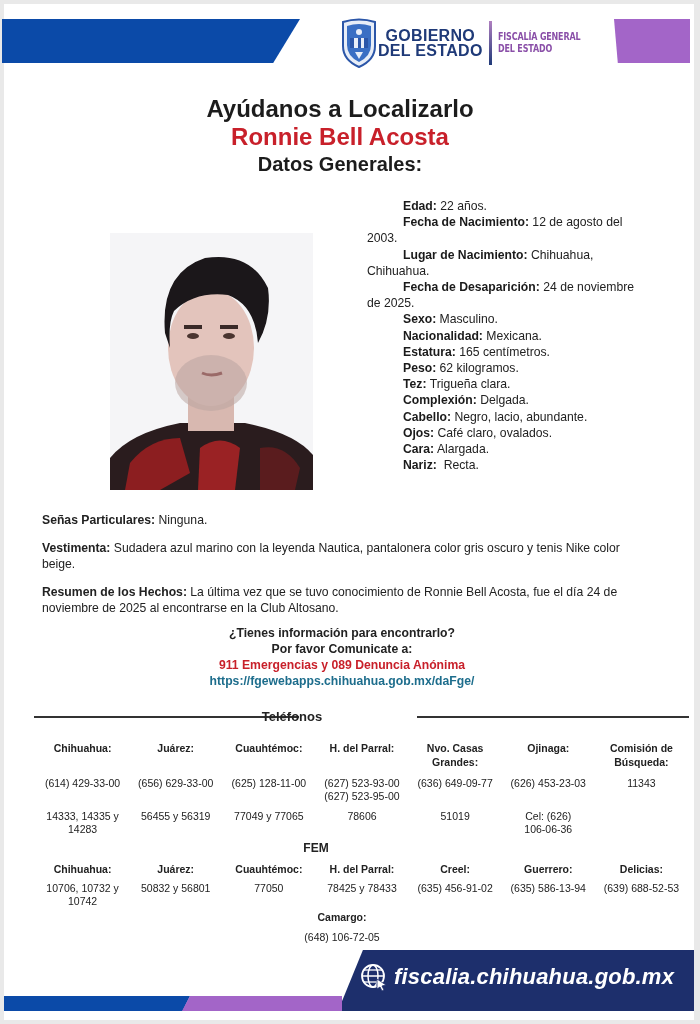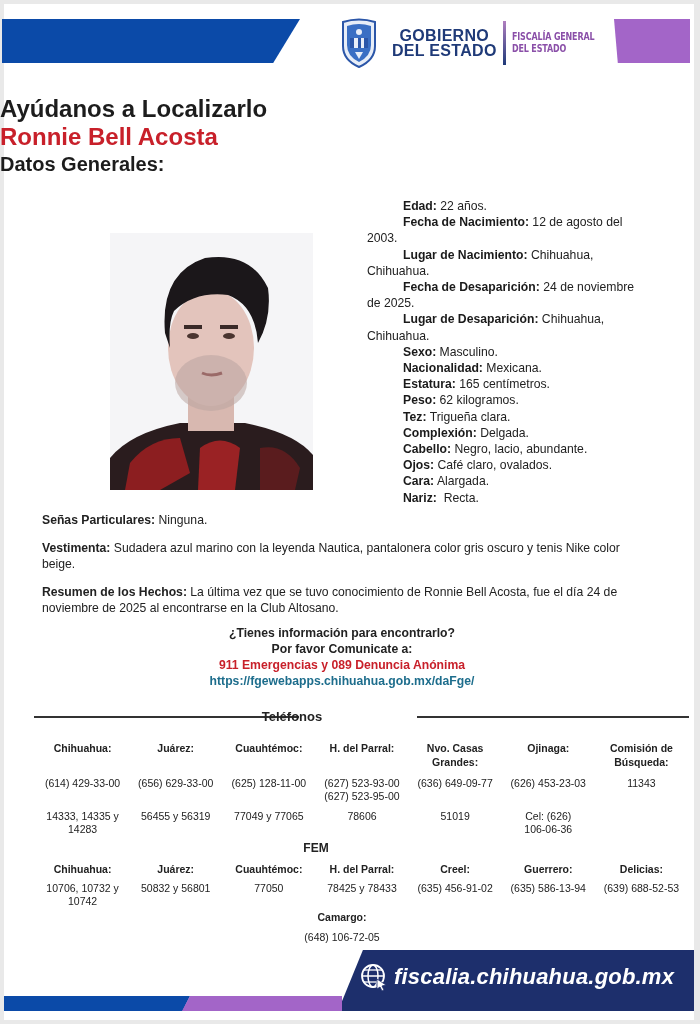--- a/index.html
+++ b/index.html
@@ -3,25 +3,25 @@
 <meta charset="utf-8">
 <style>
   html, body { margin:0; padding:0; }
   body { width:700px; height:1024px; background:#e9e9e9; position:relative; overflow:hidden; font-family:"Liberation Sans", sans-serif; color:#222; }
   .page { position:absolute; left:4px; top:4px; width:690px; height:1016px; background:#fff; }
   
   .band-blue { position:absolute; left:2px; top:19px; width:298px; height:44px; background:#0b4aa8; clip-path:polygon(0 0,100% 0,91% 100%,0 100%); }
   .band-purple { position:absolute; left:614px; top:19px; width:76px; height:44px; background:#a365c8; clip-path:polygon(0 0,100% 0,100% 100%,5% 100%); }
   .logo { position:absolute; left:340px; top:18px; display:flex; align-items:center; }
   .shield { width:38px; height:50px; }
-  .gob { margin-left:14px; font-weight:bold; color:#1f3a78; font-size:16px; line-height:15px; text-align:center; letter-spacing:0.3px; }
+  .gob { font-weight:bold; color:#1f3a78; font-size:16px; line-height:15px; text-align:center; letter-spacing:0.3px; }
   .vbar { width:3px; height:44px; margin:0 6px 0 6px; background:linear-gradient(#b07fc0,#1f3a78); }
   .fisc { font-family:"DejaVu Sans", sans-serif; font-size:10px; font-weight:bold; color:#8a4fa8; line-height:12px; transform:scaleX(0.8); transform-origin:left; letter-spacing:-0.2px; }
   
-  .title { position:absolute; left:0; width:680px; text-align:left; font-weight:bold; }
+  .title { position:absolute; left:0; width:680px; text-align:center; font-weight:bold; }
   .t1 { top:95px; font-size:24px; color:#1c1c1c; }
   .t2 { top:123px; font-size:24px; color:#c8202a; }
   .t3 { top:153px; font-size:20px; color:#1c1c1c; }
   
   .photo { position:absolute; left:110px; top:233px; width:203px; height:257px; background:#f6f6f8; overflow:hidden; }
   
   .datalist { position:absolute; left:367px; top:198px; width:275px; font-size:12.2px; line-height:16.2px; color:#222; }
   .datalist b { color:#1a1a1a;padding-left:36px; }
   .para { position:absolute; left:42px; width:600px; font-size:12.2px; line-height:16px; }
   .center { position:absolute; left:0; width:684px; text-align:center; font-weight:bold; font-size:12.2px; line-height:16.5px; }
@@ -93,21 +93,20 @@
     <ellipse cx="119" cy="103" rx="6" ry="3" fill="#4a3530"></ellipse>
     <path d="M92 140 Q101 144 112 140" stroke="#9a6a68" stroke-width="3" fill="none"></path>
   </svg>
 </div>
 
 <div class="datalist">
   <div><b>Edad:</b><span> 22 años.</span></div>
   <div><b>Fecha de Nacimiento:</b><span> 12 de agosto del 2003.</span></div>
   <div><b>Lugar de Nacimiento:</b><span> Chihuahua, Chihuahua.</span></div>
   <div><b>Fecha de Desaparición:</b><span> 24 de noviembre de 2025.</span></div>
-  <div><b>Lugar de Desaparición:</b><span> Chihuahua, Chihuahua.</span></div>
   <div><b>Sexo:</b><span> Masculino.</span></div>
   <div><b>Nacionalidad:</b><span> Mexicana.</span></div>
   <div><b>Estatura:</b><span> 165 centímetros.</span></div>
   <div><b>Peso:</b><span> 62 kilogramos.</span></div>
   <div><b>Tez:</b><span> Trigueña clara.</span></div>
   <div><b>Complexión:</b><span> Delgada.</span></div>
   <div><b>Cabello:</b><span> Negro, lacio, abundante.</span></div>
   <div><b>Ojos:</b><span> Café claro, ovalados.</span></div>
   <div><b>Cara:</b><span> Alargada.</span></div>
   <div><b>Nariz:</b><span style="white-space:pre">  Recta.</span></div>

